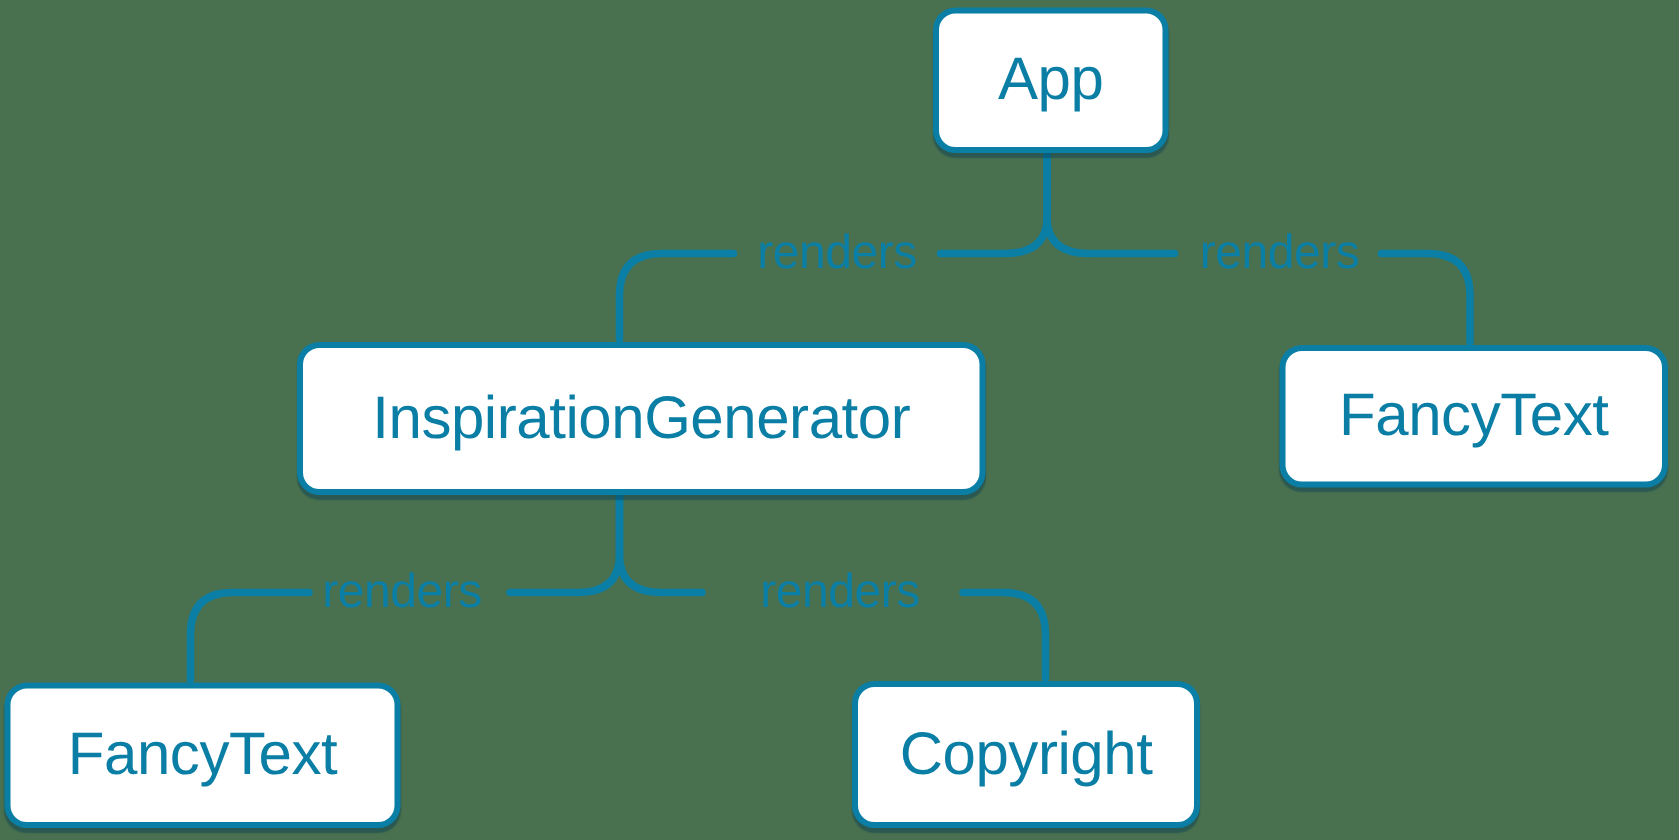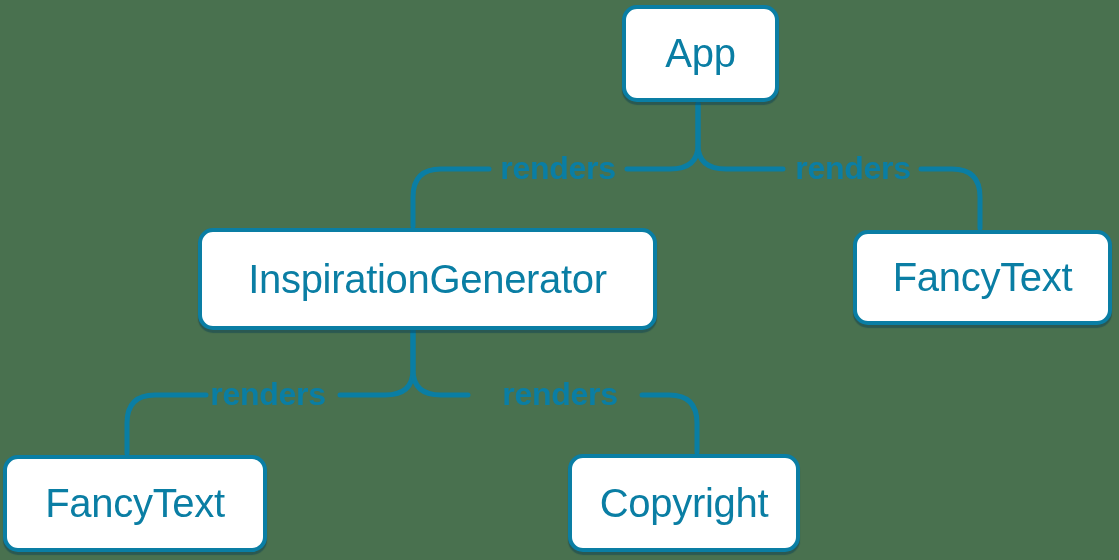--- a/index.html
+++ b/index.html
@@ -46,21 +46,21 @@
   .n-app{left:622px;top:5px;width:157px;height:97px;}
   .n-inspiration{left:198px;top:228px;width:459px;height:102px;}
   .n-fancy-top{left:853px;top:230px;width:259px;height:95px;}
   .n-fancy-bottom{left:3px;top:455px;width:264px;height:97px;}
   .n-copyright{left:568px;top:454px;width:232px;height:98px;}
   .edge-label{
     position:absolute;
     transform:translate(-50%,-54%);
     color:var(--accent);
     font-size:32px;
-    font-weight:700;
+    font-weight:400;
     letter-spacing:-0.3px;
     line-height:1;
     white-space:nowrap;
   }
   .el-0{left:558px;top:169px;}
   .el-1{left:853px;top:169px;}
   .el-2{left:268px;top:395px;}
   .el-3{left:560px;top:395px;}
 </style>
 </head>

